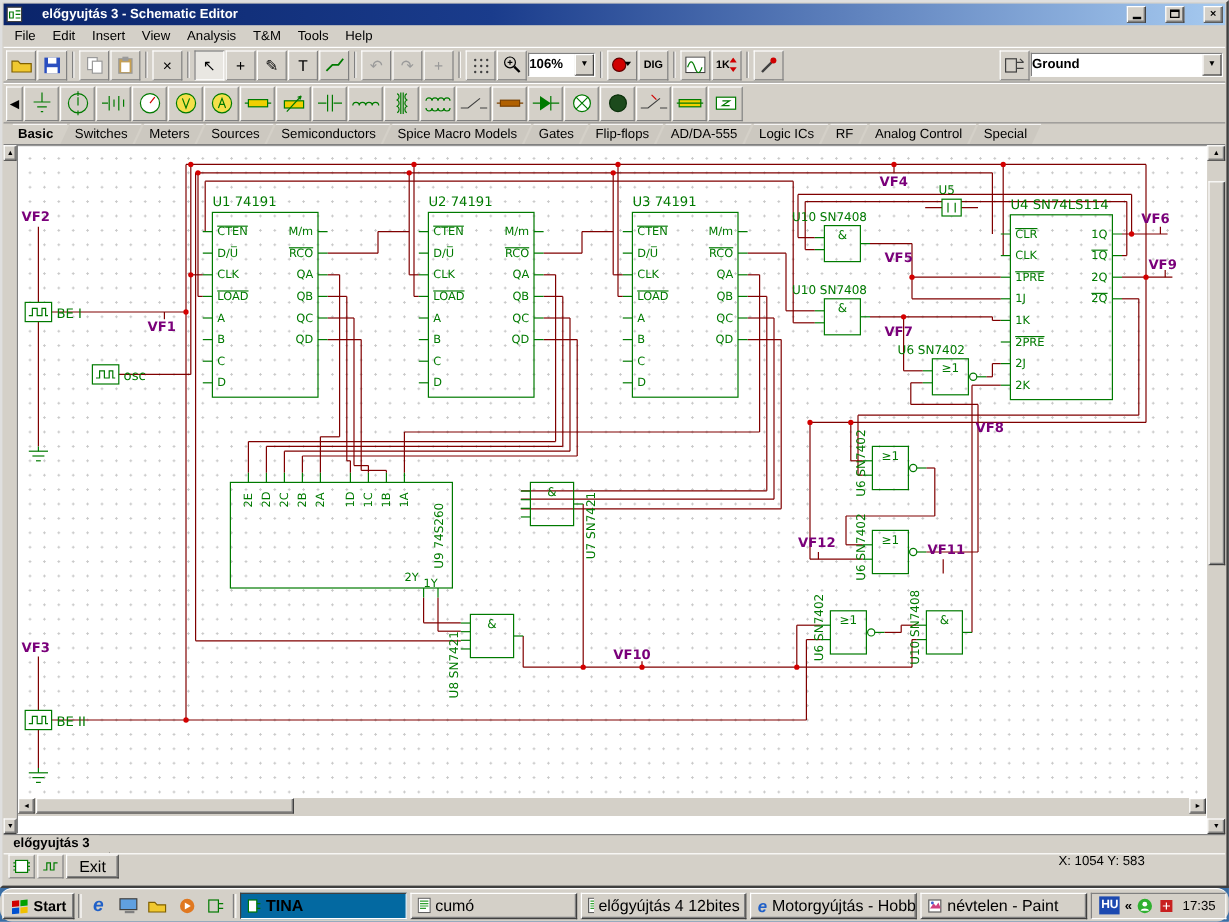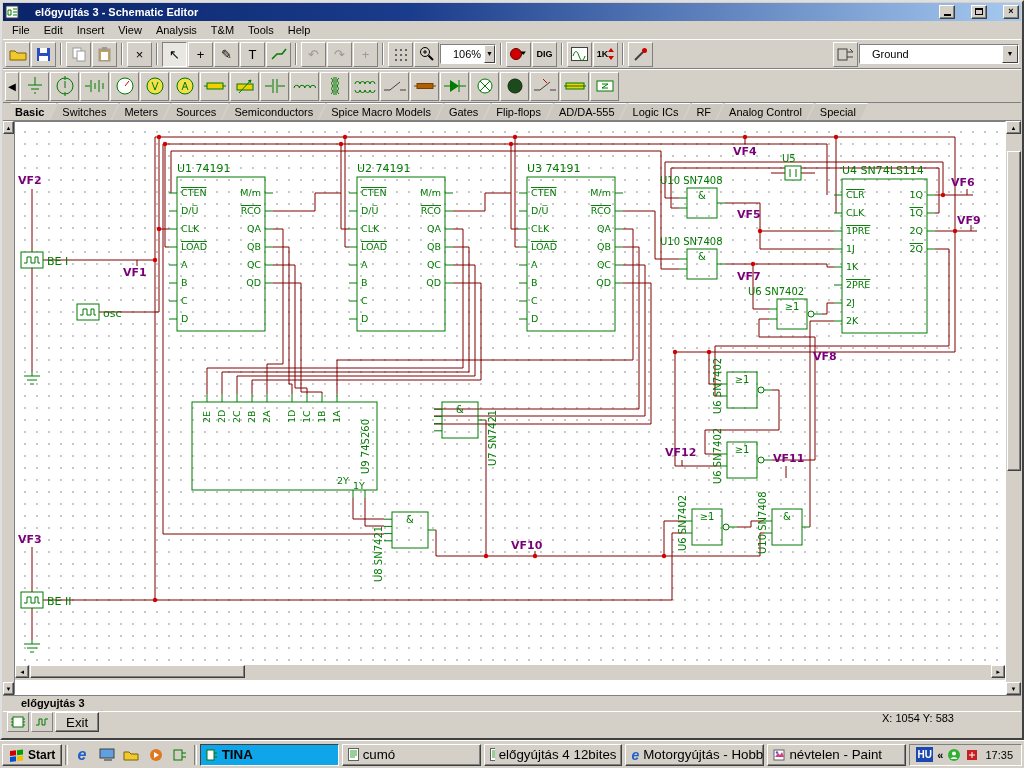--- a/index.html
+++ b/index.html
@@ -27,21 +27,21 @@
   .tb2 { height:34px; }
   .tbtn { width:25px; height:25px; background:#d4d0c8; border:1px solid;
     border-color:#fff #808080 #808080 #fff; display:flex; align-items:center; justify-content:center;
     font-size:13px; padding:0; }
   .tb2 .tbtn { width:29px; height:29px; }
   .tbtn.pressed { border-color:#808080 #fff #fff #808080; background:#e9e7e2; }
   .tbtn.disabled { color:#9a9a9a; }
   .sep { width:2px; height:22px; border-left:1px solid #808080; border-right:1px solid #fff; margin:0 3px; }
   .combo { height:20px; background:#fff; border:1px solid; border-color:#808080 #fff #fff #808080;
     display:flex; align-items:center; }
-  .combo .val { flex:1 1 auto; padding:0 12px; white-space:nowrap; overflow:hidden; }
+  .combo .val { flex:1 1 auto; padding:0 0; white-space:nowrap; overflow:hidden;font-weight:bold; }
   .combo .drop { width:16px; height:100%; background:#d4d0c8; border:1px solid;
     border-color:#fff #404040 #404040 #fff; font-size:7px; text-align:center; line-height:16px; }
   .zoomcombo { width:56px; }
   .groundcombo { width:160px; }
   .smalllabel { font-size:9px; font-weight:bold; }
   
   .tabsrow { height:18px; display:flex; align-items:flex-end; padding-left:0;
     border-bottom:1px solid #808080; background:#d4d0c8; flex:0 0 auto; }
   .ptab { position:relative; padding:2px 12px 2px 12px; margin-right:-6px;
     background:#ccc8c0; clip-path:polygon(8px 0, 100% 0, calc(100% - 8px) 100%, 0 100%);
@@ -61,39 +61,39 @@
     background-image:radial-gradient(#c8c8c8 0.8px, transparent 0.9px);
     background-size:12px 12px; background-position:4px 4px; }
   .hsb { height:15px; background:#d4d0c8; display:flex; position:relative; }
   .hsb .sbbtn { width:14px; height:13px; }
   .hthumb { position:absolute; left:15px; top:0; width:215px; height:13px; background:#d4d0c8;
     border:1px solid; border-color:#fff #404040 #404040 #fff; box-shadow:inset -1px -1px 0 #808080; }
   
   .sheetrow { height:16px; background:#d4d0c8; border-top:1px solid #808080; display:flex; flex:0 0 auto; }
   .sheettab { padding:1px 16px 1px 8px; background:#d4d0c8; font-weight:bold;
     clip-path:polygon(0 0, calc(100% - 9px) 0, 100% 100%, 0 100%);
-    border-right:1px solid #404040;margin-left:10px; }
+    border-right:1px solid #404040; }
   
   .bottombar { height:26px; background:#d4d0c8; border-top:1px solid #fff; display:flex;
     align-items:flex-start; gap:2px; padding:0 4px; flex:0 0 auto; }
   .coords { margin-left:auto; margin-right:63px; }
   .exitbtn { height:20px; padding:0 10px; background:#d4d0c8; border:1px solid;
     border-color:#fff #404040 #404040 #fff; box-shadow:inset -1px -1px 0 #808080; }
   
   .taskbar { position:absolute; left:0; top:740px; width:1024px; height:28px; background:#d4d0c8;
-    border-top:1px solid #fff; display:flex; align-items:center; gap:3px; padding:2px 2px; }
+    border-top:1px solid #fff; display:flex; align-items:center; gap:3px; padding:2px 2px;border-radius:10px; }
   .startbtn { height:22px; display:flex; align-items:center; gap:3px; padding:0 6px;
     background:#d4d0c8; border:1px solid; border-color:#fff #404040 #404040 #fff;
     box-shadow:inset -1px -1px 0 #808080; font-weight:bold; font-size:12px; }
   .qlicon { width:22px; height:22px; display:flex; align-items:center; justify-content:center; }
   .tbardiv { width:3px; height:20px; border-left:1px solid #808080; border-right:1px solid #fff; }
   .taskbtn { width:142px; height:22px; display:flex; align-items:center; gap:4px; padding:0 5px;
     background:#d4d0c8; border:1px solid; border-color:#fff #404040 #404040 #fff;
     box-shadow:inset -1px -1px 0 #808080; white-space:nowrap; overflow:hidden; }
-  .taskbtn.active { border-color:#404040 #fff #fff #404040; box-shadow:none; background:#0ea5e9; font-weight:bold; }
+  .taskbtn.active { border-color:#404040 #fff #fff #404040; box-shadow:none; background:#0369a1; font-weight:bold; }
   .tray { margin-left:auto; height:22px; display:flex; align-items:center; gap:4px; padding:0 6px;
     border:1px solid; border-color:#808080 #fff #fff #808080; }
   .lang { width:17px; height:15px; background:#1c49b0; color:#fff; font-size:10px; font-weight:bold;
     display:flex; align-items:center; justify-content:center; }
   .clock { padding:0 2px; }
   svg { display:block; }
 </style>
 </head>
 <body>
 

